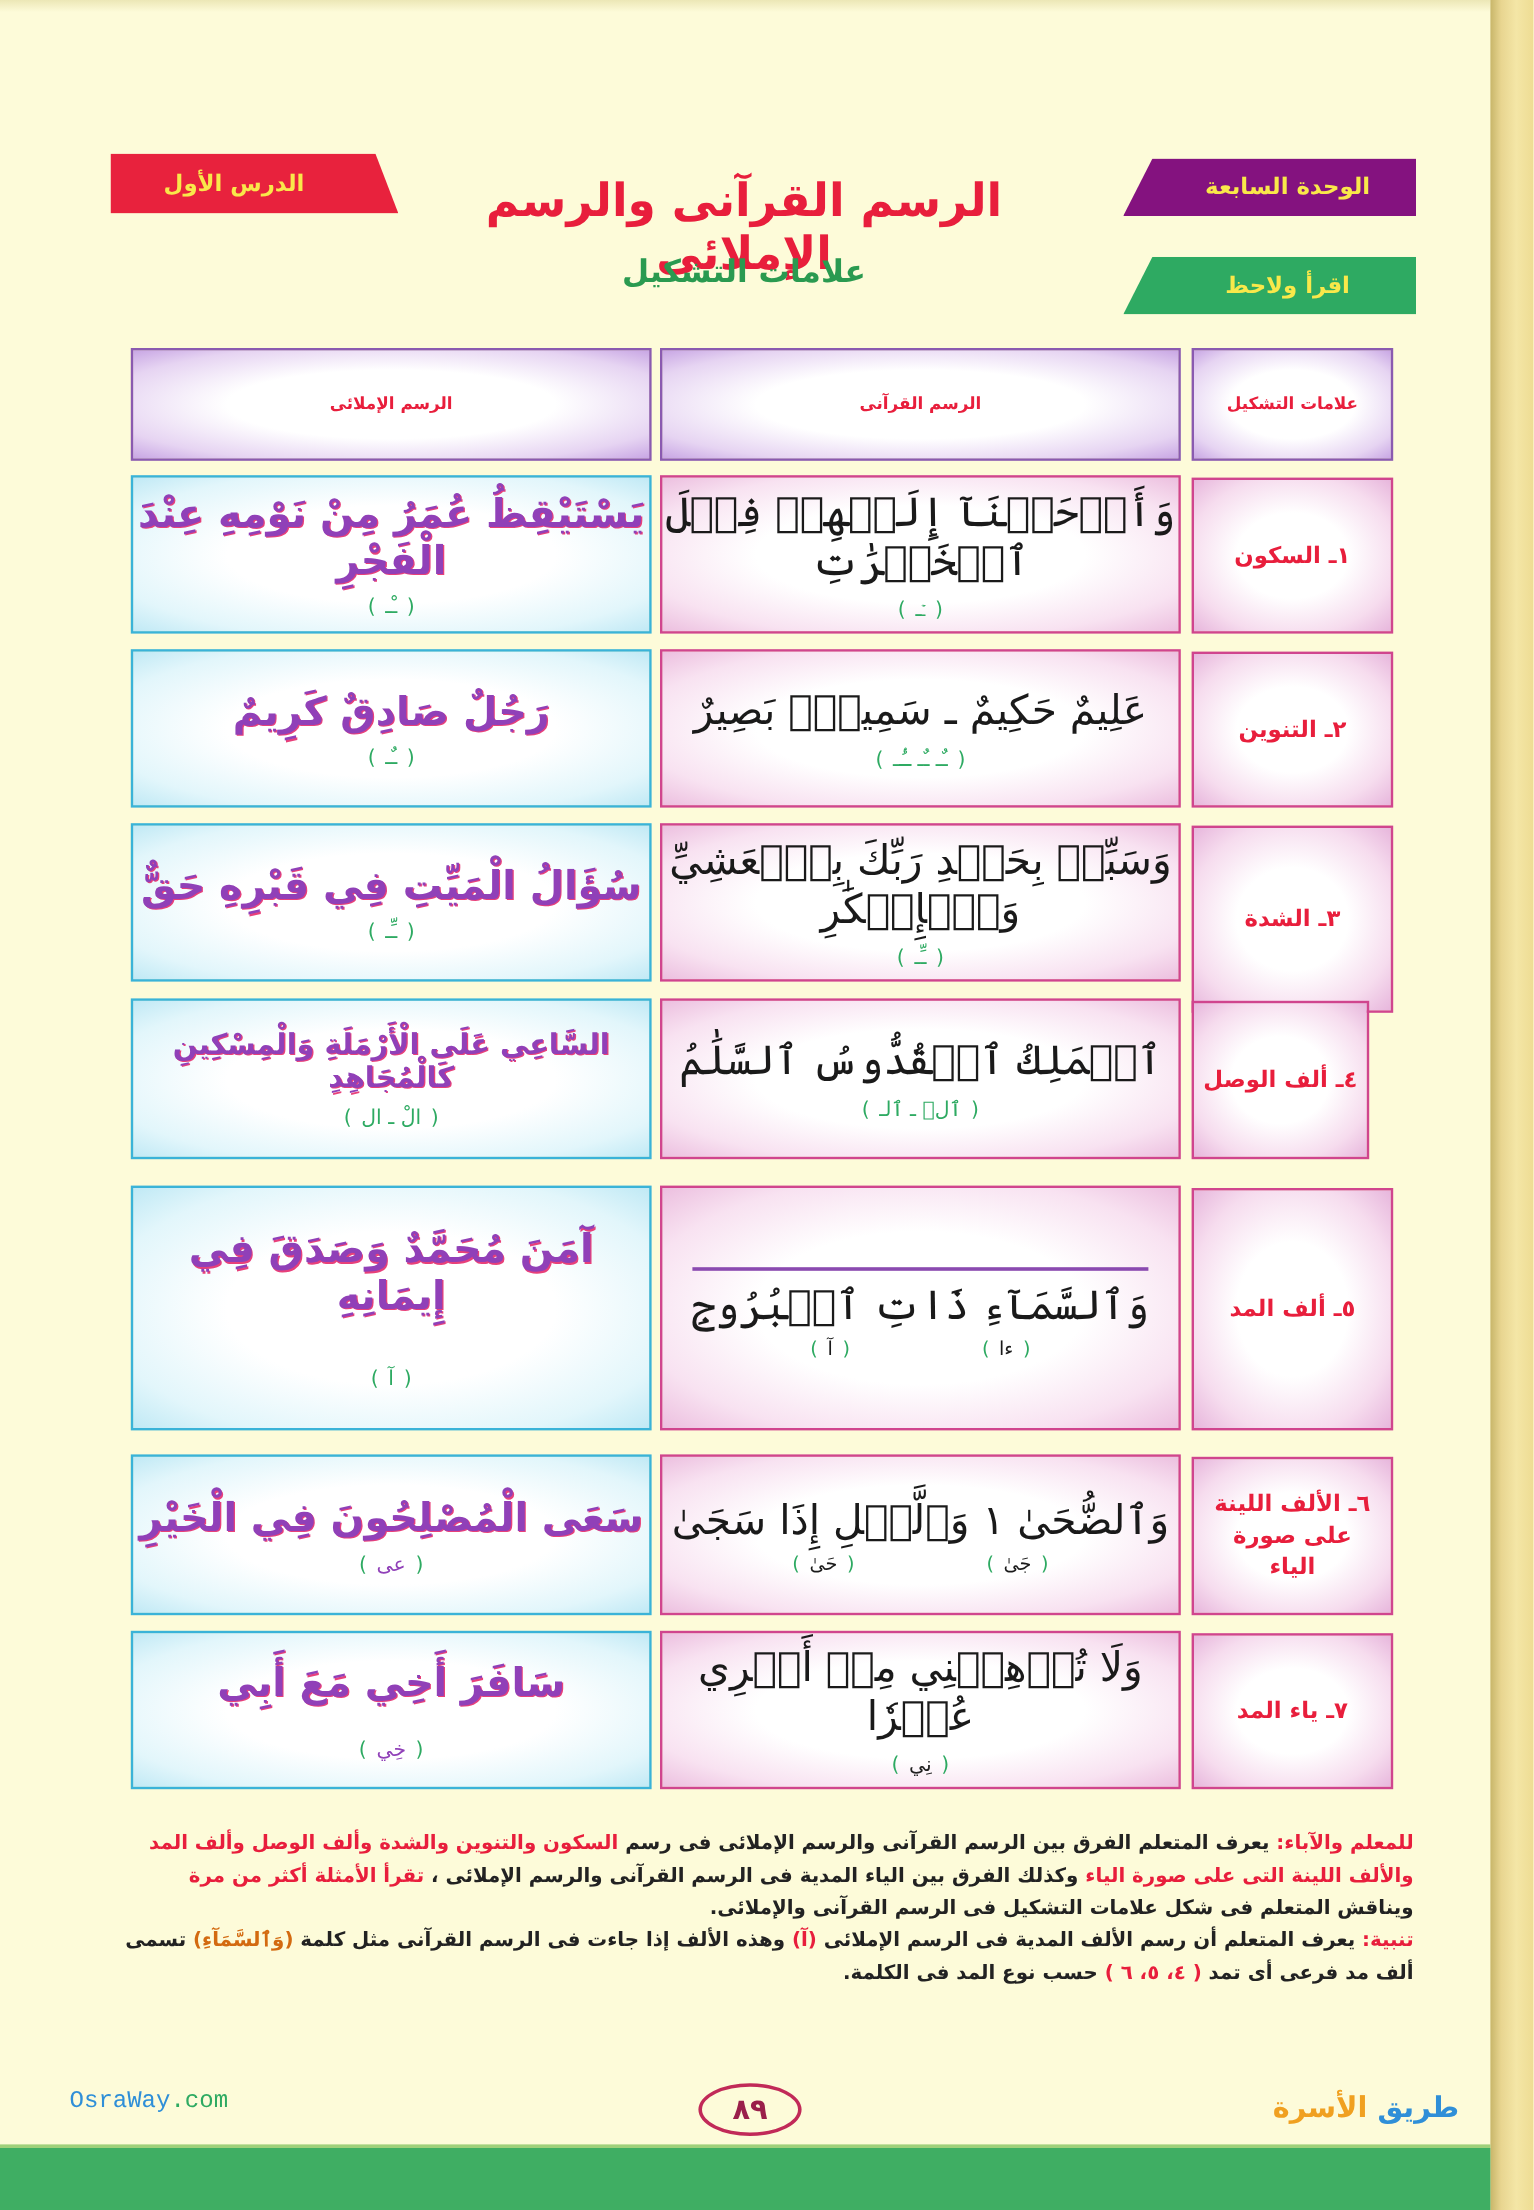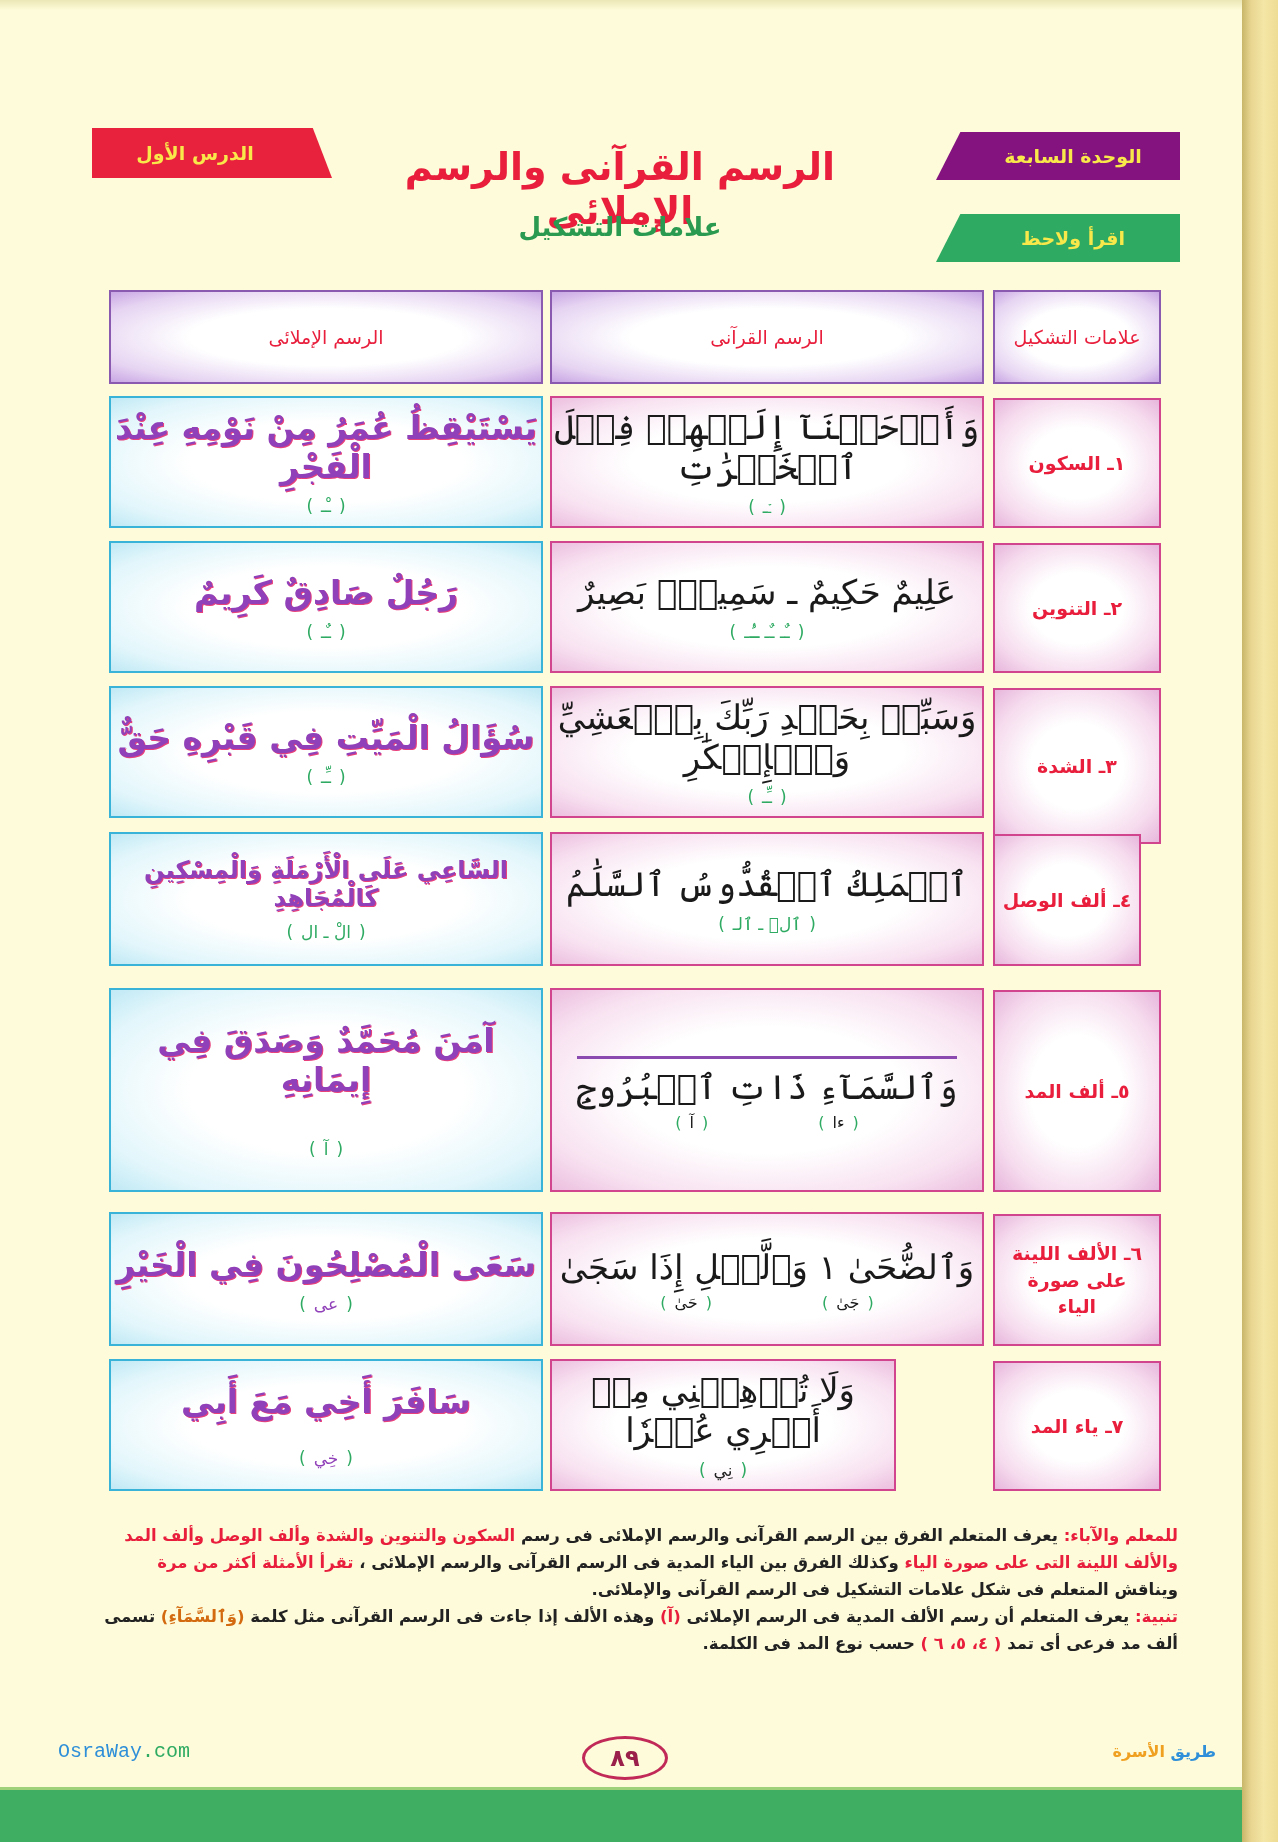--- a/index.html
+++ b/index.html
@@ -38,21 +38,21 @@
   }
 
   
   .cell {
     position: absolute; display: flex; flex-direction: column; align-items: center; justify-content: center;
     text-align: center;
   }
   .hdr {
     border: 2px solid #8a5ab0;
     background: radial-gradient(ellipse at center, #ffffff 45%, #e6d4f2 80%, #c8a6e4 100%);
-    font-weight: normal; font-size: 19px; color: #e81e3c;
+    font-weight: bold; font-size: 14px; color: #e81e3c;
   }
   .lbl {
     border: 2px solid #d0458e;
     background: radial-gradient(ellipse at center, #ffffff 40%, #f6dcee 75%, #e7b6dc 100%);
     font-weight: bold; font-size: 19px; color: #e81e3c; line-height: 1.4;
   }
   .quran {
     border: 2px solid #d0458e;
     background: radial-gradient(ellipse at center, #ffffff 45%, #f8e2f1 78%, #ecbfdf 100%);
     color: #1a1a1a;
@@ -84,21 +84,21 @@
   .footer-band { position: absolute; left: 0; right: 36px; top: 1790px; height: 52px; background: #3fae63; }
   .footer-line { position: absolute; left: 0; right: 36px; top: 1787px; height: 3px; background: #9fd07a; }
   .logo-en { position: absolute; left: 58px; top: 1740px; font-size: 20px; color: #2f8fd8; font-family: Liberation Mono, monospace; }
   .logo-en .w { color: #2f8fd8; }
   .logo-en .dom { color: #2eaa62; }
   .page-num {
     position: absolute; left: 582px; top: 1736px; width: 86px; height: 44px; border-radius: 50%;
     border: 3px solid #c12a58; background: #fdfbd9; display: flex; align-items: center; justify-content: center;
     font-weight: bold; font-size: 24px; color: #9a1f4a;
   }
-  .logo-ar { position: absolute; right: 62px; top: 1742px; font-weight: bold; font-size: 16px; }
+  .logo-ar { position: absolute; right: 62px; top: 1742px; font-weight: bold; font-size: 24px; }
   .logo-ar .a { color: #2f8fd8; }
   .logo-ar .b { color: #f0a020; }
 </style>
 </head>
 <body>
 
 <div class="top-strip"></div>
 <div class="spine"></div>
 
 <div class="ribbon ribbon-unit">
@@ -198,21 +198,21 @@
   </div>
 </div>
 <div class="cell imla" style="left:109px; top:1212px; width:434px; height:134px;">
   <div class="verse">سَعَى الْمُصْلِحُونَ فِي الْخَيْرِ</div>
   <div class="mark"><span class="paren">(</span><span class="m" style="color:#9040b8">عى</span><span class="paren">)</span></div>
 </div>
 
 <div class="cell lbl" style="left:993px; top:1361px; width:168px; height:130px;">
     <span>٧ـ ياء المد</span>
   </div>
-<div class="cell quran" style="left:550px; top:1359px; width:346px; height:132px;justify-content:center;">
+<div class="cell quran" style="left:550px; top:1359px; width:434px; height:132px;justify-content:center;">
   <div class="verse">وَلَا تُرۡهِقۡنِي مِنۡ أَمۡرِي عُسۡرٗا</div>
   <div class="mark"><span class="paren">(</span><span class="m" style="color:#222">نِي</span><span class="paren">)</span></div>
 </div>
 <div class="cell imla" style="left:109px; top:1359px; width:434px; height:132px;gap:17px;">
   <div class="verse">سَافَرَ أَخِي مَعَ أَبِي</div>
   <div class="mark"><span class="paren">(</span><span class="m" style="color:#9040b8">خِي</span><span class="paren">)</span></div>
 </div>
 
 <div class="notes">
   <p>

